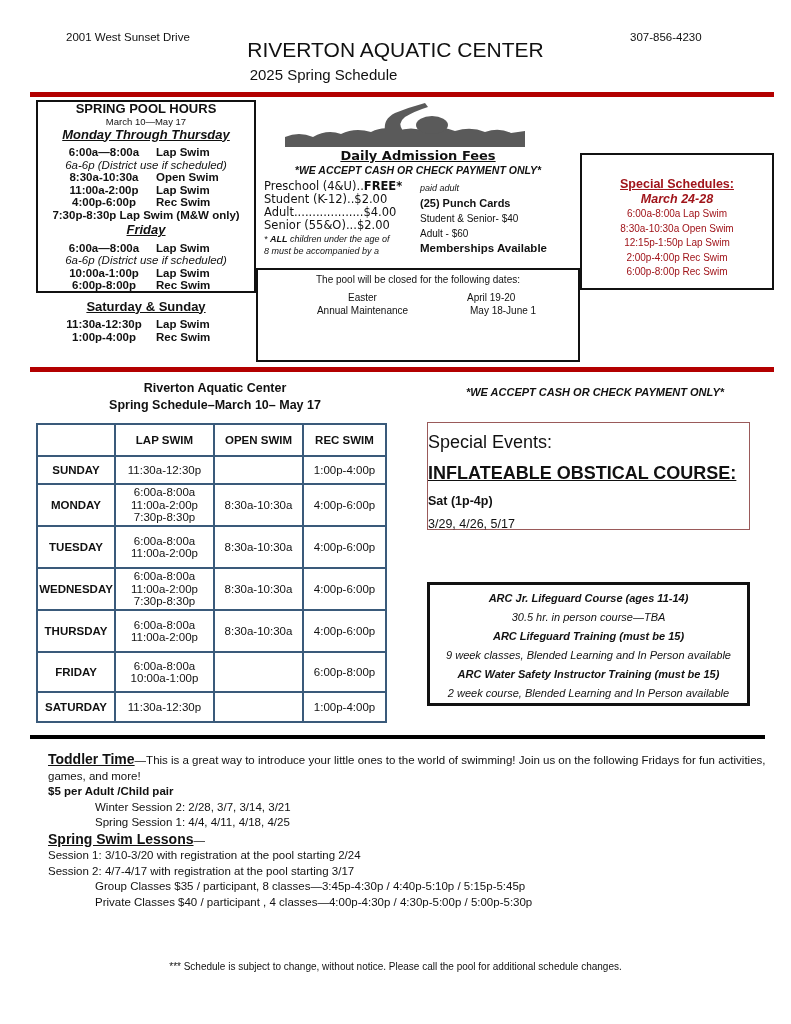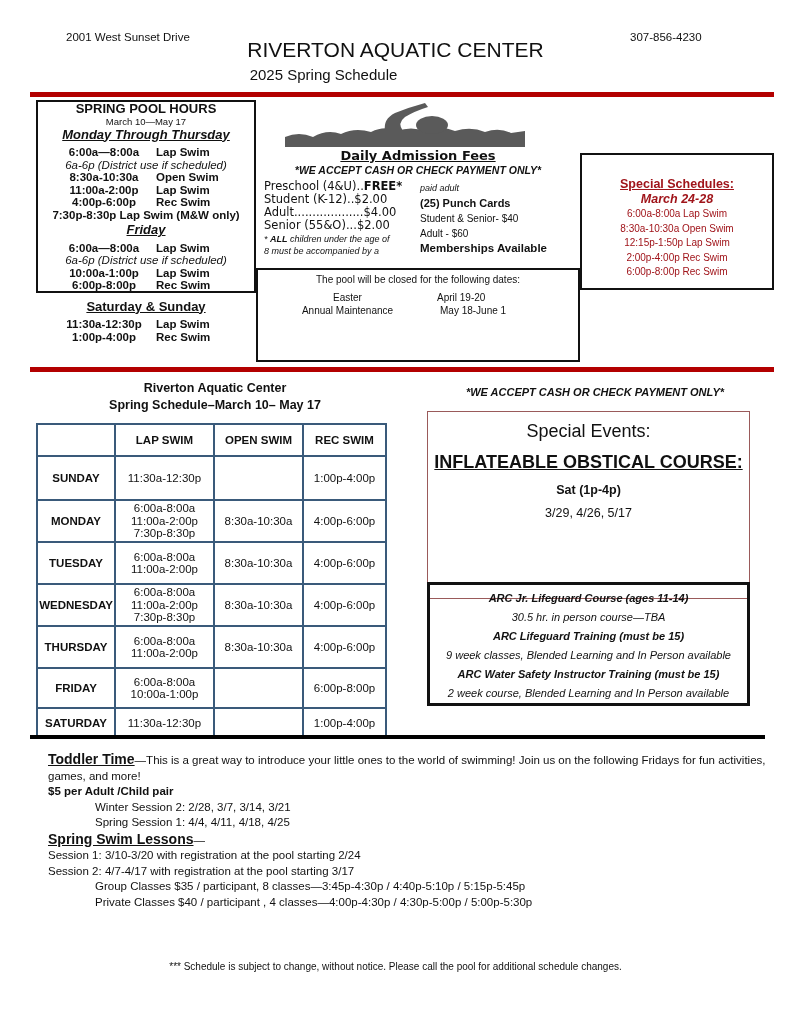--- a/index.html
+++ b/index.html
@@ -30,39 +30,39 @@
   .fees-list .b { font-weight:bold; }
   .fees-note { left:264px; top:233px; font-size:9px; font-style:italic; line-height:12px; }
   .punch { left:420px; top:181px; font-size:10px; line-height:15px; }
   .punch .pa { font-style:italic; font-size:9px; }
   .punch .pc { font-weight:bold; font-size:11px; }
   .punch .m { font-weight:bold; font-size:11.5px; }
 
   .closed-box { left:256px; top:268px; width:324px; height:94px; font-size:10px; }
   .closed-box .ct { text-align:center; margin-top:4px; }
   .closed-box .crow { display:flex; margin-top:2px; }
-  .closed-box .crow .n { width:179px; text-align:center; }
+  .closed-box .crow .n { width:209px; text-align:center; }
   .closed-box .crow .d { text-align:left; }
 
   .special-sched { left:580px; top:153px; width:194px; height:137px; color:#a0141a; text-align:center; font-size:10px; line-height:14.5px; }
   .special-sched .st { font-weight:bold; text-decoration:underline; font-size:12.5px; margin-top:22px; line-height:15px; }
   .special-sched .sd { font-weight:bold; font-style:italic; font-size:12.5px; line-height:15px; }
 
   .sched-head { left:30px; width:370px; top:380px; text-align:center; font-weight:bold; font-size:12.5px; line-height:17px; }
   .cash2 { left:420px; width:350px; top:386px; text-align:center; font-weight:bold; font-style:italic; font-size:11px; }
 
   table.sched { position:absolute; left:36px; top:423px; border-collapse:collapse; font-size:11.5px; }
   table.sched td, table.sched th { border:2px solid #3a5a7a; text-align:center; padding:0; line-height:12.5px; }
   table.sched th { font-weight:bold; height:30px; font-size:11.5px; }
   table.sched td.day { font-weight:bold; width:76px; }
   table.sched td.lap { width:97px; }
   table.sched td.open { width:87px; }
   table.sched td.rec { width:81px; }
 
-  .events-box { left:427px; top:411px; width:323px; height:188px; border:1.5px solid #9a5a5a; box-sizing:border-box; text-align:center; }
+  .events-box { left:427px; top:422px; width:323px; height:108px; border:1.5px solid #9a5a5a; box-sizing:border-box; }
   .events-box .et { font-size:18px; margin-top:9px; }
   .events-box .en { font-size:18px; font-weight:bold; text-decoration:underline; margin-top:10px; }
   .events-box .es { font-size:12.5px; font-weight:bold; margin-top:10px; }
   .events-box .ed { font-size:12.5px; margin-top:9px; }
 
   .arc-box { left:427px; top:582px; width:323px; height:124px; border:3px solid #111; box-sizing:border-box; text-align:center; font-size:11px; font-style:italic; line-height:19px; padding-top:4px; }
   .arc-box .b { font-weight:bold; }
 
   .bottom { left:48px; top:752px; width:730px; font-size:11.5px; line-height:15.5px; }
   .bottom .sec { font-size:14px; font-weight:bold; text-decoration:underline; }
@@ -191,21 +191,21 @@
 <table class="sched" id="schedtable">
   <thead>
       <tr>
     <th style="width:76px"></th>
     <th style="width:97px">LAP SWIM</th>
     <th style="width:87px">OPEN SWIM</th>
     <th style="width:81px">REC SWIM</th>
   </tr>
     </thead>
   <tbody id="schedbody">
-      <tr style="height: 44px; border-radius: 7px;">
+      <tr style="height: 28px; border-radius: 7px;">
         <td class="day">SUNDAY</td>
         <td class="lap">
           <div>11:30a-12:30p</div>
         </td>
         <td class="open"></td>
         <td class="rec">1:00p-4:00p</td>
       </tr>
       <tr style="height: 42px;">
         <td class="day">MONDAY</td>
         <td class="lap">

